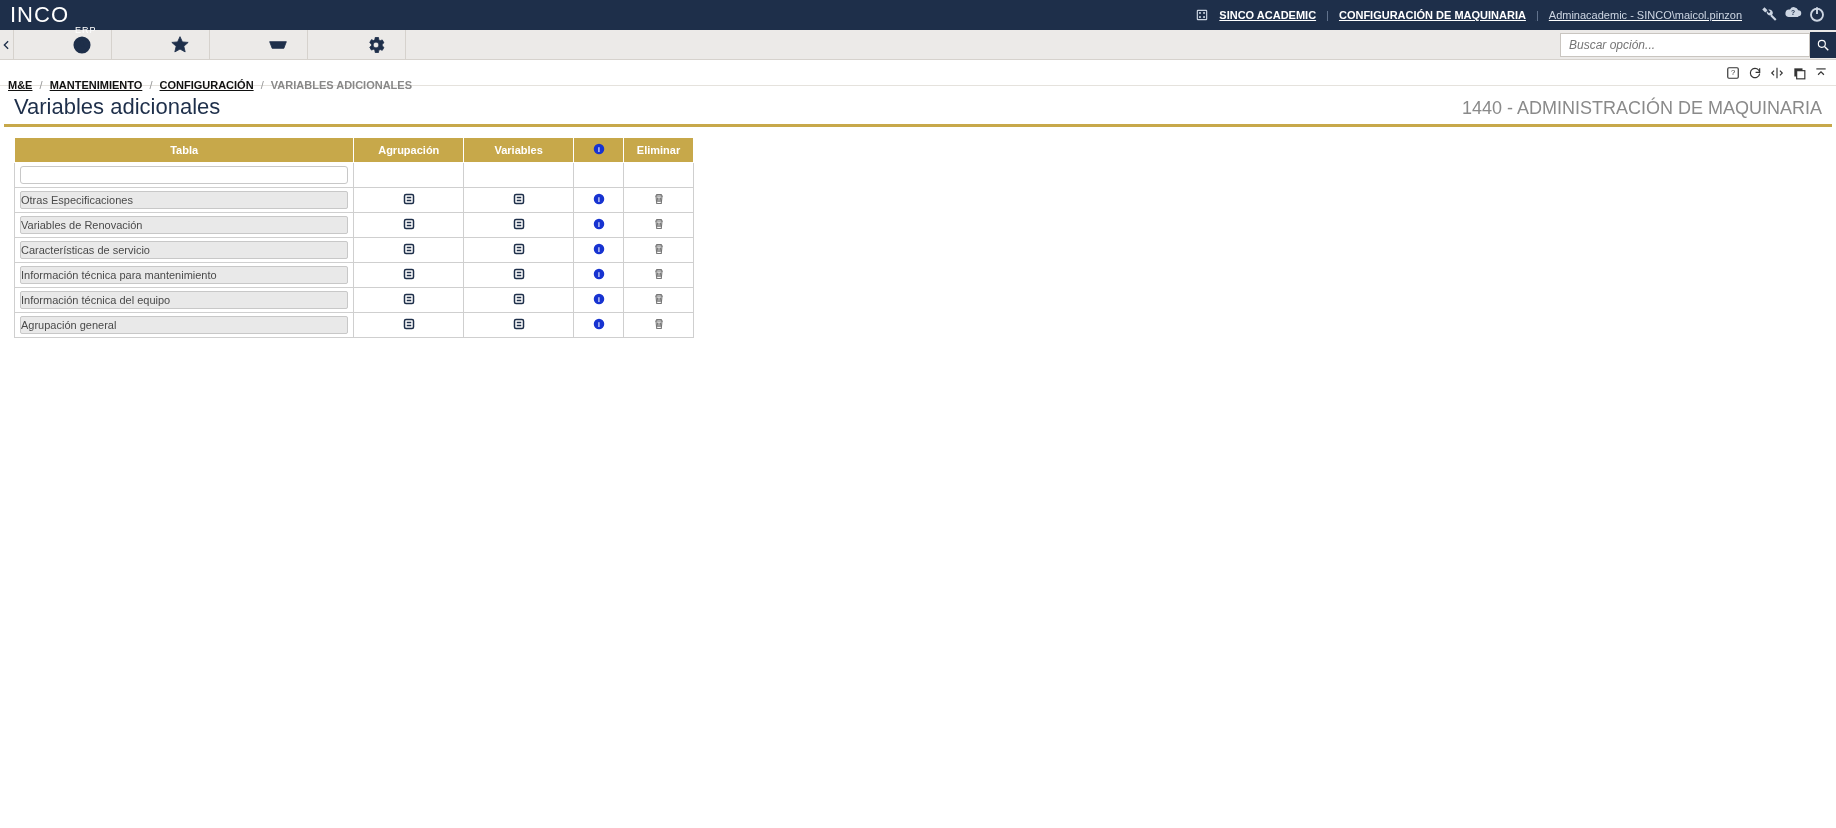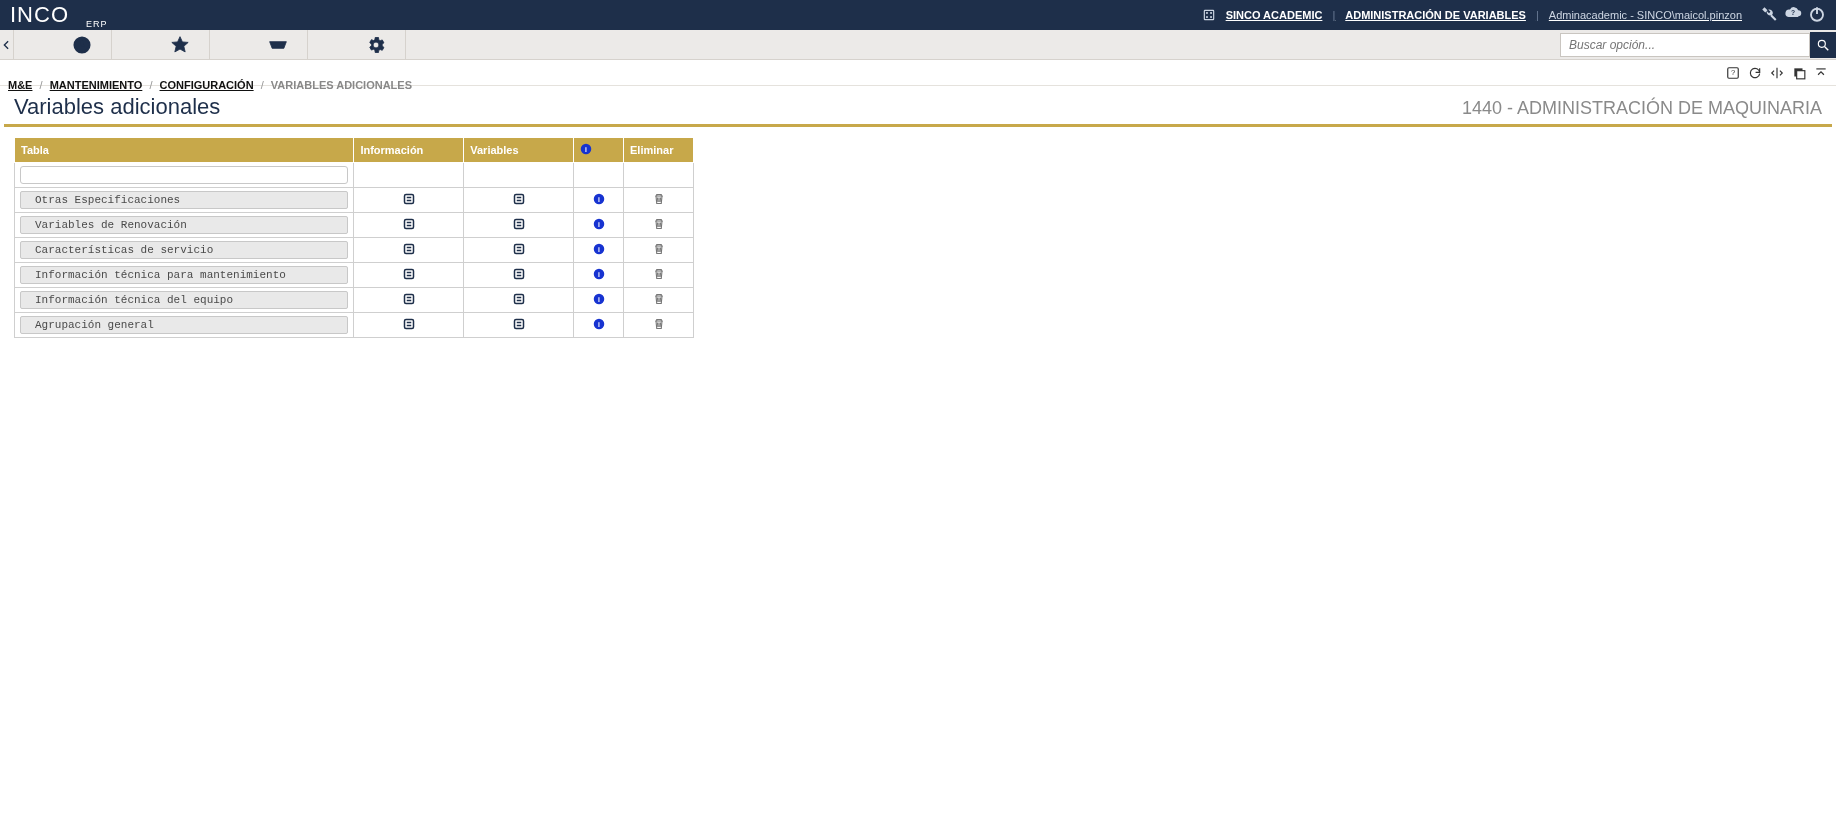--- a/index.html
+++ b/index.html
@@ -1,20 +1,20 @@
 <!DOCTYPE html>
 <html><head>
 <meta charset="utf-8">
 <style>
   * { box-sizing: border-box; margin: 0; padding: 0; }
   body { font-family: "Segoe UI", Arial, sans-serif; font-size: 12px; color: #333; background: #fff; width: 1836px; }
   
   .topbar { background: #1e2f4a; color: #fff; height: 30px; display: flex; align-items: center; padding: 0 10px; }
   .brand { font-size: 22px; font-weight: 300; letter-spacing: 1px; }
-  .brand-sub { font-size: 9px; margin-left: 17px; letter-spacing: 1px; position: relative; top: 5px; }
+  .brand-sub { font-size: 9px; margin-left: 6px; letter-spacing: 1px; position: relative; top: 11px; }
   .topbar-spacer { flex: 1; }
   .topbar-right { display: flex; align-items: center; gap: 10px; font-size: 11px; text-decoration: underline; }
   .topbar-right .sep { color: #6b7c97; }
   .topbar-icon { color: #cdd6e3; display: inline-flex; }
   .topbar-link { color: #fff; font-weight: 600; cursor: pointer; }
   .topbar-user { color: #cdd6e3; }
   .sys-icons { display: flex; gap: 6px; margin-left: 8px; }
   .sys-icons svg { width: 18px; height: 18px; }
   
   .toolbar { background: #eceae8; border-bottom: 1px solid #d6d2cd; height: 30px; display: flex; align-items: stretch; gap: 38px; }
@@ -38,29 +38,29 @@
   .crumb-icons svg { width: 14px; height: 14px; stroke: #333; fill: none; stroke-width: 2; }
   .crumb-icons .filled svg { fill: #333; stroke: none; }
   
   .page-header { display: flex; align-items: baseline; padding: 6px 10px 4px 10px; border-bottom: 3px solid #c7a84a; margin: 2px 4px 0 4px; }
   .page-title { font-size: 22px; color: #1e2f4a; font-weight: 400; }
   .page-header-spacer { flex: 1; }
   .page-subtitle { font-size: 18px; color: #8a8a8a; font-weight: 300; }
   
   .table-wrap { padding: 10px 14px; }
   table.grid { border-collapse: collapse; width: 680px; font-size: 11px; }
-  table.grid th { background: #c7a84a; color: #fff; font-weight: 700; padding: 5px 6px; border: 1px solid #fff; text-align: left; }
+  table.grid th { background: #c7a84a; color: #fff; font-weight: 700; padding: 5px 6px; border: 1px solid #fff; text-align: center; }
   table.grid th.th-tabla { width: 340px; }
   table.grid th.th-agr { width: 110px; }
   table.grid th.th-var { width: 110px; }
   table.grid th.th-info { width: 50px; }
   table.grid th.th-del { width: 70px; }
   table.grid td { border: 1px solid #cfcfcf; padding: 3px 5px; text-align: center; vertical-align: middle; height: 21px; }
   table.grid td.cell-tabla { text-align: left; }
-  .cell-tabla-box { background: #e9e9e9; border: 1px solid #c8c8c8; border-radius: 2px; padding: 2px 14px; color: #4a4a4a; width: 100%; display: inline-block; font-family: Liberation Mono, monospace; }
+  .cell-tabla-box { background: #e9e9e9; border: 1px solid #c8c8c8; border-radius: 2px; padding: 2px 0; color: #4a4a4a; width: 100%; display: inline-block; }
   .filter-input { width: 100%; height: 18px; border: 1px solid #c8c8c8; border-radius: 3px; padding: 0 4px; font-size: 11px; }
   .icon-cell svg { width: 12px; height: 12px; }
   .icon-list svg { stroke: #1e2f4a; fill: none; stroke-width: 2; }
   .icon-info svg circle { fill: #1733d1; }
   .icon-info svg text { fill: #fff; font-weight: 700; font-size: 9px; }
   .icon-trash svg { stroke: #777; fill: none; stroke-width: 1.5; }
   .th-info-inner svg circle { fill: #1733d1; }
   .th-info-inner svg text { fill: #fff; font-weight: 700; font-size: 9px; }
   .pager { width: 680px; text-align: right; font-size: 11px; color: #666; margin-top: 18px; line-height: 1.6; }
 </style>
@@ -77,21 +77,21 @@
       <svg viewBox="0 0 24 24" width="14" height="14" fill="#cdd6e3">
           <rect x="4" y="4" width="16" height="16" rx="1" fill="none" stroke="#cdd6e3" stroke-width="2"></rect>
           <rect x="7" y="7" width="3" height="3"></rect>
           <rect x="14" y="7" width="3" height="3"></rect>
           <rect x="7" y="14" width="3" height="3"></rect>
           <rect x="14" y="14" width="3" height="3"></rect>
         </svg>
     </span>
     <span class="topbar-link">SINCO ACADEMIC</span>
     <span class="sep">|</span>
-    <span class="topbar-link">ADMINISTRACIÓN DE VARIABLES</span>
+    <span class="topbar-link">CONFIGURACIÓN DE MAQUINARIA</span>
     <span class="sep">|</span>
     <span class="topbar-user">Adminacademic - SINCO\maicol.pinzon</span>
     <span class="sys-icons">
       <span>
         <svg viewBox="0 0 24 24" fill="#cdd6e3">
             <path d="M22 19l-6-6 1-1a5 5 0 0 0-6-6l3 3-2 2-3-3a5 5 0 0 0 6 6l-1 1 6 6 2-2zM3 6l3-3 4 4-3 3-4-4z"></path>
           </svg>
       </span>
       <span>
         <svg viewBox="0 0 24 24" fill="#cdd6e3">
@@ -198,21 +198,21 @@
   <div class="page-title">Variables adicionales</div>
   <div class="page-header-spacer"></div>
   <div class="page-subtitle">1440 - ADMINISTRACIÓN DE MAQUINARIA</div>
 </div>
 
 <div class="table-wrap">
   <table class="grid">
     <thead>
       <tr>
         <th class="th-tabla">Tabla</th>
-        <th class="th-agr">Información</th>
+        <th class="th-agr">Agrupación</th>
         <th class="th-var">Variables</th>
         <th class="th-info">
           <span class="th-info-inner">
             <svg width="12" height="12" viewBox="0 0 16 16">
                 <circle cx="8" cy="8" r="7"></circle>
                 <text x="8" y="12" text-anchor="middle">i</text>
               </svg>
           </span>
         </th>
         <th class="th-del">Eliminar</th>

